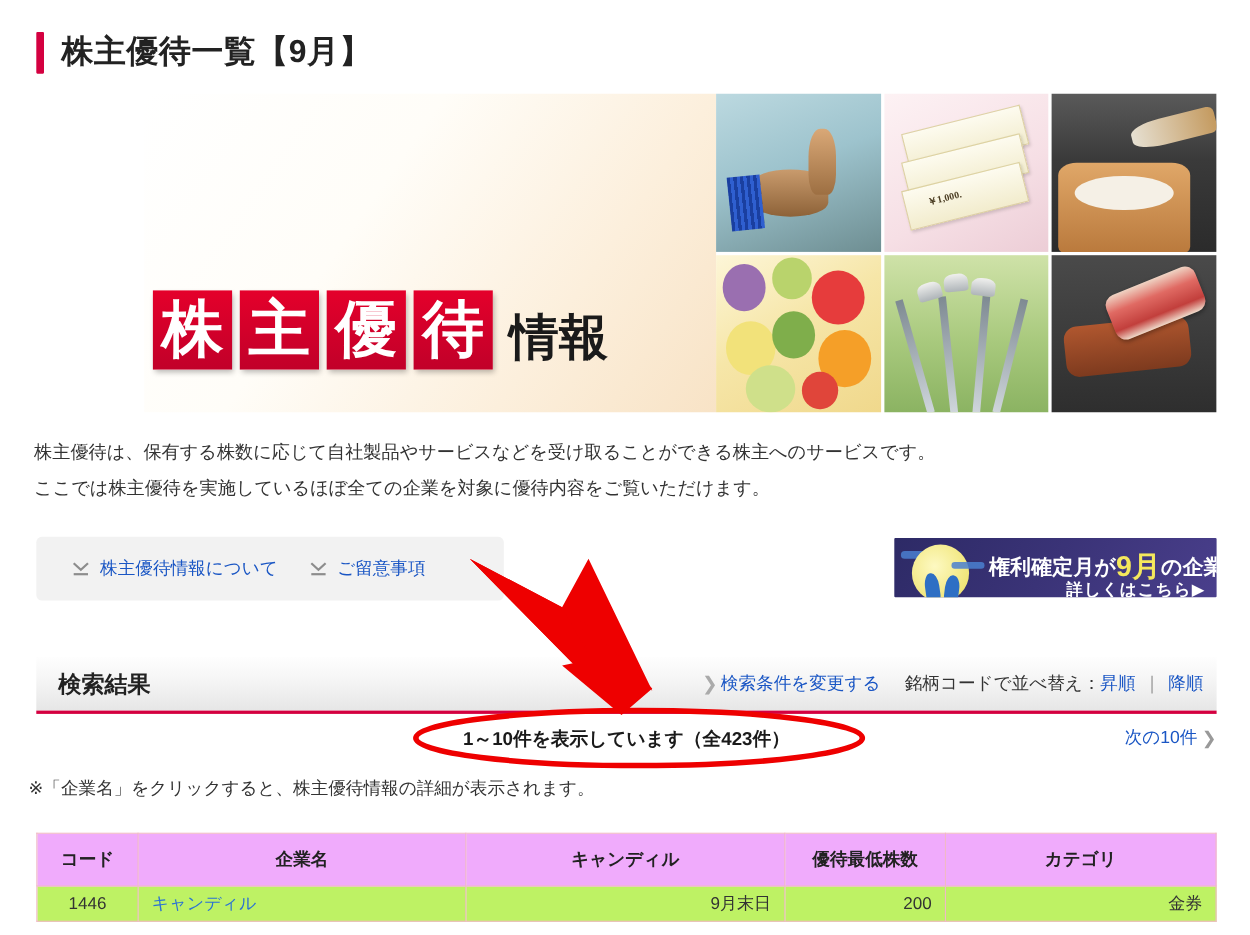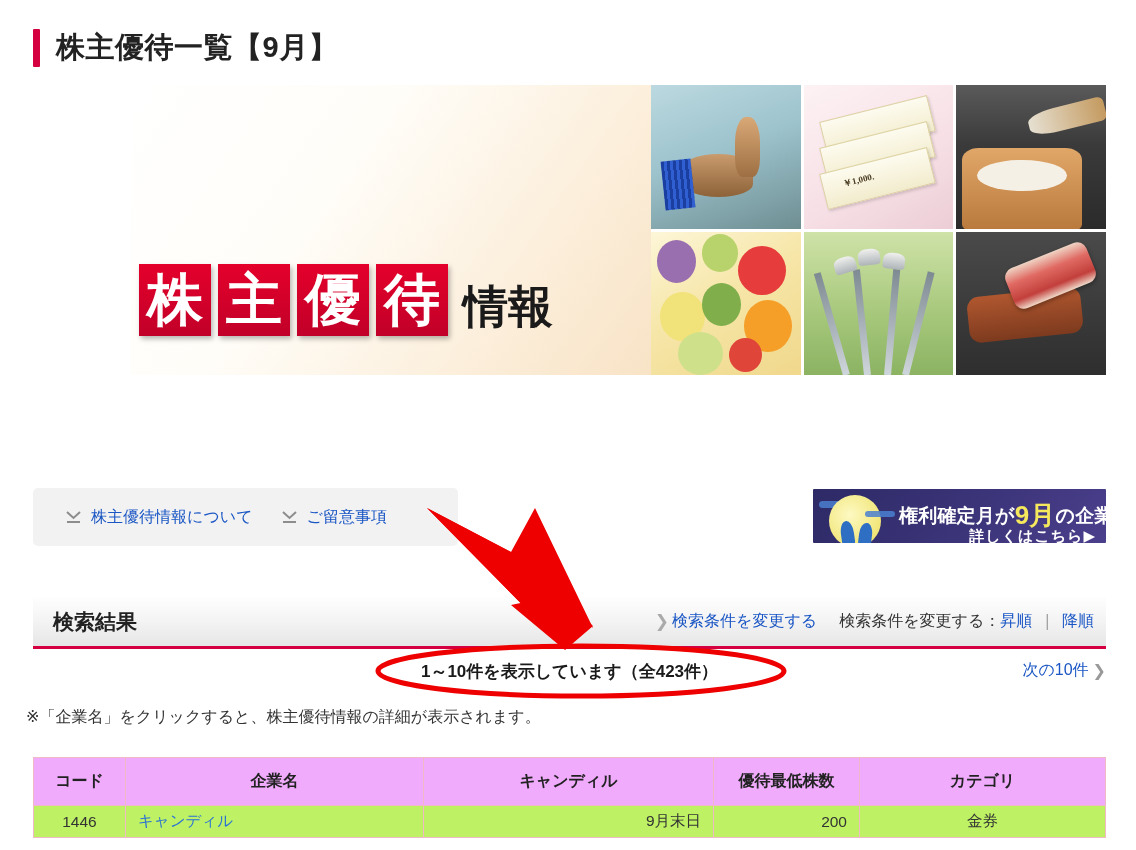--- a/index.html
+++ b/index.html
@@ -249,21 +249,21 @@
   }
   .col-code { width: 92px; text-align: center; }
   .col-name { width: 298px; text-align: center; }
   .col-period { width: 290px; text-align: center; }
   .col-shares { width: 146px; text-align: center; }
   .col-cat { text-align: center; }
   td.c-code { text-align: center; }
   td.c-name { text-align: left; }
   td.c-period { text-align: right; }
   td.c-shares { text-align: right; }
-  td.c-cat { text-align: center; }
+  td.c-cat { text-align: right; }
   .company-link { color:#2b72d4; text-decoration:none; cursor:pointer; }
 
   
   .annot { position: absolute; pointer-events: none; }
   .annot-arrow { left: 415px; top: 500px; width: 230px; height: 180px; }
   .annot-ellipse { left: 370px; top: 640px; width: 430px; height: 62px; }
 </style>
 </head>
 <body>
 
@@ -316,20 +316,24 @@
           <span class="head h2"></span>
           <span class="head h3"></span>
       </div>
       <div class="photo ph-beef">
         <span class="steak"></span>
         <span class="slice"></span>
       </div>
     </div>
   </div>
 
+  <div class="lead">
+    <div>株主優待は、保有する株数に応じて自社製品やサービスなどを受け取ることができる株主へのサービスです。</div>
+    <div>ここでは株主優待を実施しているほぼ全ての企業を対象に優待内容をご覧いただけます。</div>
+  </div>
 
   <div class="infobox">
     <a class="info-link">
       <span class="chev-down">
         <svg width="17" height="15" viewBox="0 0 17 15">
           <path d="M2 2 L8.5 8 L15 2" stroke="#8d8d8d" stroke-width="2" fill="none"></path>
           <rect x="2" y="11" width="13" height="2" fill="#8d8d8d"></rect>
         </svg>
       </span>
       <span>株主優待情報について</span>
@@ -355,21 +359,21 @@
     <div class="ad-text2">詳しくはこちら▶</div>
   </div>
 
   <div class="result-header">
     <div class="result-title">検索結果</div>
     <div class="result-tools">
       <a class="change-cond">
         <span class="chev-right-gray">❯</span>
         <span>検索条件を変更する</span>
       </a>
-      <span class="sort-label">検索条件を変更する：</span>
+      <span class="sort-label">銘柄コードで並べ替え：</span>
       <a class="sort-link">昇順</a>
       <span class="sort-sep">｜</span>
       <a class="sort-link">降順</a>
     </div>
   </div>
 
   <div class="count-row">
     <span>1～10件を表示しています（全423件）</span>
     <a class="next-link">
       <span>次の10件</span>

